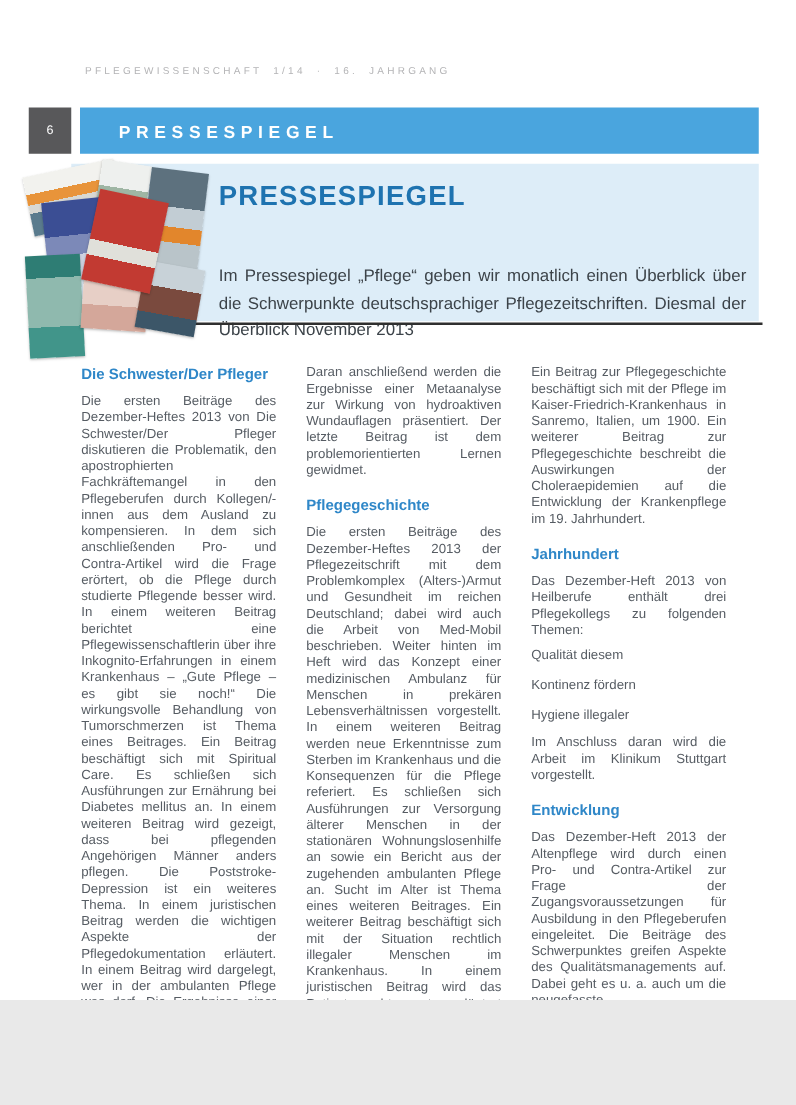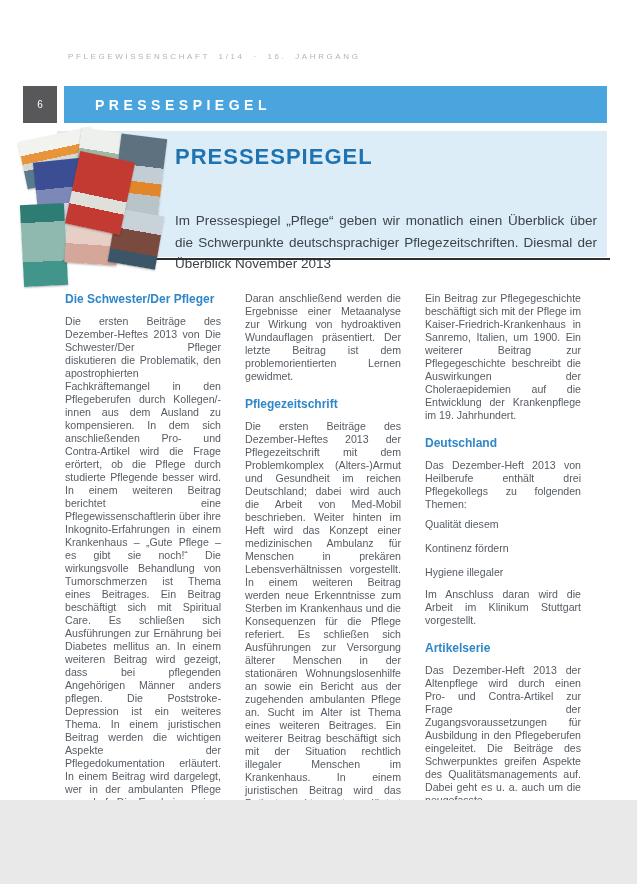--- a/index.html
+++ b/index.html
@@ -128,30 +128,30 @@
 
   <div class="columns">
 
     <div class="col">
       <div class="col-heading first">Die Schwester/Der Pfleger</div>
       <p class="col-para">Die ersten Beiträge des Dezember-Heftes 2013 von Die Schwester/Der Pfleger diskutieren die Problematik, den apostrophierten Fachkräftemangel in den Pflegeberufen durch Kollegen/-innen aus dem Ausland zu kompensieren. In dem sich anschließenden Pro- und Contra-Artikel wird die Frage erörtert, ob die Pflege durch studierte Pflegende besser wird. In einem weiteren Beitrag berichtet eine Pflegewissenschaftlerin über ihre Inkognito-Erfahrungen in einem Krankenhaus – „Gute Pflege – es gibt sie noch!“ Die wirkungsvolle Behandlung von Tumorschmerzen ist Thema eines Beitrages. Ein Beitrag beschäftigt sich mit Spiritual Care. Es schließen sich Ausführungen zur Ernährung bei Diabetes mellitus an. In einem weiteren Beitrag wird gezeigt, dass bei pflegenden Angehörigen Männer anders pflegen. Die Poststroke-Depression ist ein weiteres Thema. In einem juristischen Beitrag werden die wichtigen Aspekte der Pflegedokumentation erläutert. In einem Beitrag wird dargelegt, wer in der ambulanten Pflege was darf. Die Ergebnisse einer Studie zu den Auswirkungen von Zeitmangel auf die Pflegequalität werden präsentiert. Ein webbasiertes Training zur Dekubitusprophylaxe wird vorgestellt.</p>
     </div>
 
     <div class="col">
       <p class="col-para">Daran anschließend werden die Ergebnisse einer Metaanalyse zur Wirkung von hydroaktiven Wundauflagen präsentiert. Der letzte Beitrag ist dem problemorientierten Lernen gewidmet.</p>
-      <div class="col-heading">Pflegezeitschrift</div>
+      <div class="col-heading">Pflegegeschichte</div>
       <p class="col-para">Die ersten Beiträge des Dezember-Heftes 2013 der Pflegezeitschrift mit dem Problemkomplex (Alters-)Armut und Gesundheit im reichen Deutschland; dabei wird auch die Arbeit von Med-Mobil beschrieben. Weiter hinten im Heft wird das Konzept einer medizinischen Ambulanz für Menschen in prekären Lebensverhältnissen vorgestellt. In einem weiteren Beitrag werden neue Erkenntnisse zum Sterben im Krankenhaus und die Konsequenzen für die Pflege referiert. Es schließen sich Ausführungen zur Versorgung älterer Menschen in der stationären Wohnungslosenhilfe an sowie ein Bericht aus der zugehenden ambulanten Pflege an. Sucht im Alter ist Thema eines weiteren Beitrages. Ein weiterer Beitrag beschäftigt sich mit der Situation rechtlich illegaler Menschen im Krankenhaus. In einem juristischen Beitrag wird das Patientenrechtegesetz erläutert und diskutiert. In der Artikelserie über die Pflege im Ausland wird in diesem Heft über Finnland berichtet.</p>
     </div>
 
     <div class="col">
       <p class="col-para">Ein Beitrag zur Pflegegeschichte beschäftigt sich mit der Pflege im Kaiser-Friedrich-Krankenhaus in Sanremo, Italien, um 1900. Ein weiterer Beitrag zur Pflegegeschichte beschreibt die Auswirkungen der Choleraepidemien auf die Entwicklung der Krankenpflege im 19. Jahrhundert.</p>
-      <div class="col-heading">Deutschland</div>
+      <div class="col-heading">Jahrhundert</div>
       <p class="col-para">Das Dezember-Heft 2013 von Heilberufe enthält drei Pflegekollegs zu folgenden Themen:</p>
       <p class="col-item">Qualität diesem</p>
       <p class="col-item">Kontinenz fördern</p>
       <p class="col-item">Hygiene illegaler</p>
       <p class="col-para">Im Anschluss daran wird die Arbeit im Klinikum Stuttgart vorgestellt.</p>
-      <div class="col-heading">Artikelserie</div>
+      <div class="col-heading">Entwicklung</div>
       <p class="col-para">Das Dezember-Heft 2013 der Altenpflege wird durch einen Pro- und Contra-Artikel zur Frage der Zugangsvoraussetzungen für Ausbildung in den Pflegeberufen eingeleitet. Die Beiträge des Schwerpunktes greifen Aspekte des Qualitätsmanagements auf. Dabei geht es u. a. auch um die neugefasste Transparenzvereinbarung. Und darum, wie Qualität nachgewiesen werden kann. Ein verlässlicher Dienstplan ist Thema</p>
     </div>
 
   </div>
 </div>
 
 </body></html>

